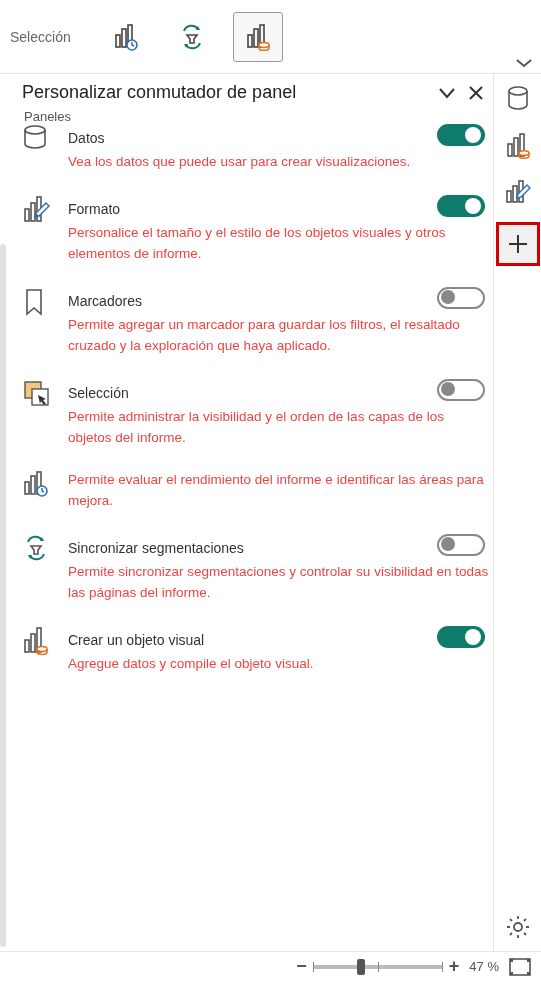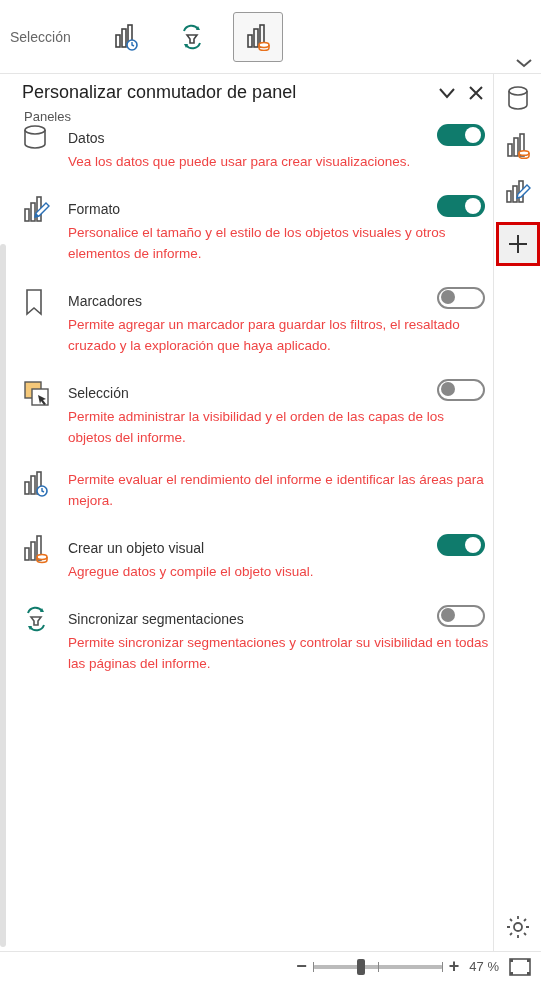--- a/index.html
+++ b/index.html
@@ -355,59 +355,59 @@
           <path d="M20 18 v3 l2 1" stroke="#2a6fb5" stroke-width="1.4" fill="none"></path>
         </svg>
       </div>
       <div class="item-body">
         <div class="item-desc">Permite evaluar el rendimiento del informe e identificar las áreas para mejora.</div>
       </div>
     </div>
 
     <div class="item">
       <div class="item-icon">
+        <svg width="28" height="28" viewBox="0 0 28 28">
+          <path d="M6 8 a8 8 0 0 1 14 -2" stroke="#0f7b6c" stroke-width="2" fill="none"></path>
+          <path d="M22 20 a8 8 0 0 1 -14 2" stroke="#0f7b6c" stroke-width="2" fill="none"></path>
+          <path d="M20 3 l2 4 -4 0 z" fill="#0f7b6c"></path>
+          <path d="M8 25 l-2 -4 4 0 z" fill="#0f7b6c"></path>
+          <path d="M9 12 h10 l-3 4 v4 h-4 v-4 z" fill="none" stroke="#555" stroke-width="1.6"></path>
+        </svg>
+      </div>
+      <div class="item-body">
+        <div class="item-head">
+          <span class="item-label">Sincronizar segmentaciones</span>
+          <div class="toggle off">
+              <div class="knob"></div>
+            </div>
+        </div>
+        <div class="item-desc">Permite sincronizar segmentaciones y controlar su visibilidad en todas las páginas del informe.</div>
+      </div>
+    </div>
+
+    <div class="item">
+      <div class="item-icon">
         <svg width="28" height="30" viewBox="0 0 28 30">
           <g stroke="#555" stroke-width="1.6" fill="none">
             <rect x="3" y="14" width="4" height="12"></rect>
               <rect x="9" y="8" width="4" height="18"></rect>
               <rect x="15" y="2" width="4" height="24"></rect>
           </g>
           <ellipse cx="20" cy="23" rx="5" ry="2.5" fill="#fff" stroke="#e8711c" stroke-width="1.6"></ellipse>
           <path d="M15 23 v3 a5 2.5 0 0 0 10 0 v-3" fill="none" stroke="#e8711c" stroke-width="1.6"></path>
         </svg>
       </div>
       <div class="item-body">
         <div class="item-head">
           <span class="item-label">Crear un objeto visual</span>
           <div class="toggle on">
               <div class="knob"></div>
             </div>
         </div>
         <div class="item-desc">Agregue datos y compile el objeto visual.</div>
-      </div>
-    </div>
-
-    <div class="item">
-      <div class="item-icon">
-        <svg width="28" height="28" viewBox="0 0 28 28">
-          <path d="M6 8 a8 8 0 0 1 14 -2" stroke="#0f7b6c" stroke-width="2" fill="none"></path>
-          <path d="M22 20 a8 8 0 0 1 -14 2" stroke="#0f7b6c" stroke-width="2" fill="none"></path>
-          <path d="M20 3 l2 4 -4 0 z" fill="#0f7b6c"></path>
-          <path d="M8 25 l-2 -4 4 0 z" fill="#0f7b6c"></path>
-          <path d="M9 12 h10 l-3 4 v4 h-4 v-4 z" fill="none" stroke="#555" stroke-width="1.6"></path>
-        </svg>
-      </div>
-      <div class="item-body">
-        <div class="item-head">
-          <span class="item-label">Sincronizar segmentaciones</span>
-          <div class="toggle off">
-              <div class="knob"></div>
-            </div>
-        </div>
-        <div class="item-desc">Permite sincronizar segmentaciones y controlar su visibilidad en todas las páginas del informe.</div>
       </div>
     </div>
 
   </div>
 
   <div class="rail">
     <div class="rail-btn">
       <svg width="24" height="28" viewBox="0 0 24 28">
         <ellipse cx="12" cy="5" rx="9" ry="4" fill="none" stroke="#555" stroke-width="1.6"></ellipse>
         <path d="M3 5 v14 a9 4 0 0 0 18 0 V5" fill="none" stroke="#555" stroke-width="1.6"></path>

